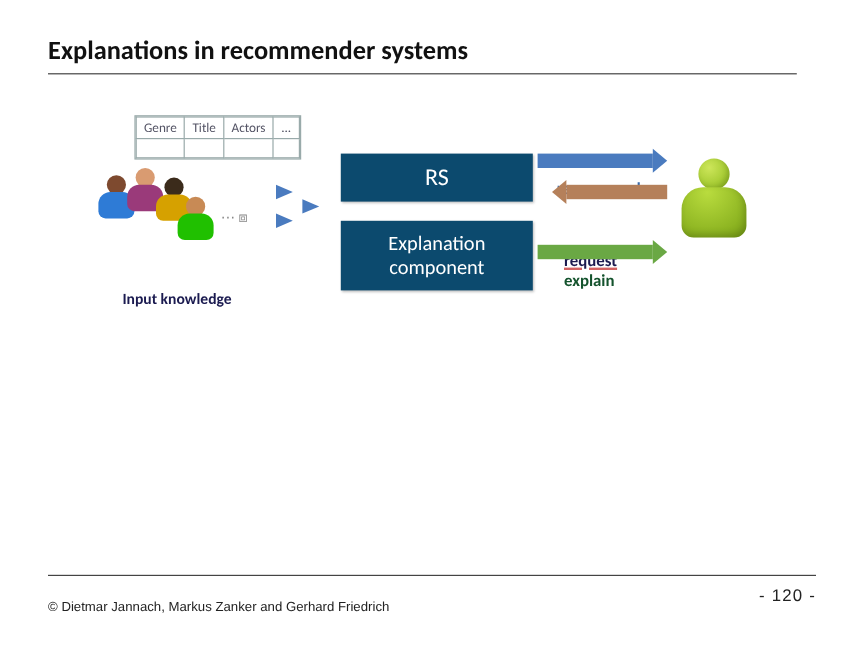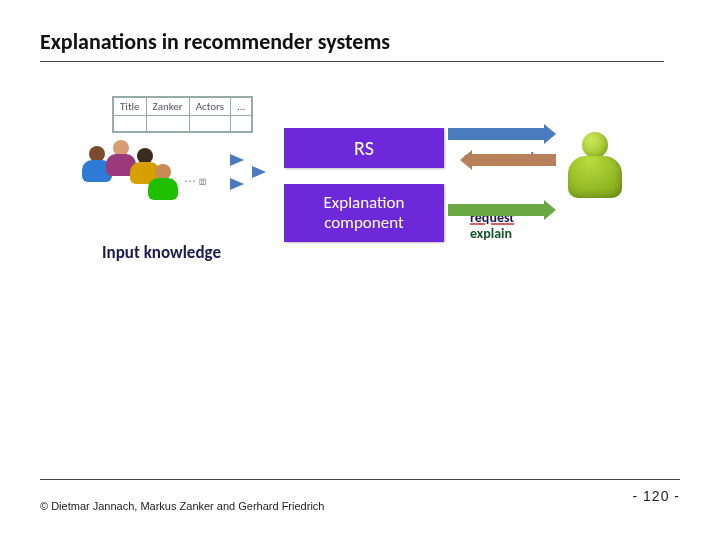--- a/index.html
+++ b/index.html
@@ -29,25 +29,25 @@
   
   .misc { position: absolute; left: 112px; top: 78px; font-size: 12px; color: #888; }
 
   
   .tri-right { position: absolute; width: 0; height: 0; border-top: 6px solid transparent; border-bottom: 6px solid transparent; border-left: 14px solid #4a7bbf; }
   .sar1 { left: 158px; top: 58px; }
   .sar2 { left: 180px; top: 70px; }
   .sar3 { left: 158px; top: 82px; }
 
   
-  .panel { position: absolute; left: 212px; width: 160px; background: #6d28d9; color: #fff; text-align: center; font-size: 17px; box-shadow: 1px 1px 2px rgba(0,0,0,0.25); display: flex; align-items: center; justify-content: center; padding: 4px 6px; }
+  .panel { position: absolute; left: 212px; width: 160px; background: #0c4a6e; color: #fff; text-align: center; font-size: 17px; box-shadow: 1px 1px 2px rgba(0,0,0,0.25); display: flex; align-items: center; justify-content: center; padding: 4px 6px; }
   .panel.rs { top: 32px; height: 40px; font-size: 20px; }
   .panel.exp { top: 88px; height: 58px; line-height: 1.15; }
 
-  .input-label { position: absolute; left: 30px; top: 146px; font-size: 17px; font-weight: 600; color: #1b1b50; }
+  .input-label { position: absolute; left: 30px; top: 146px; font-size: 13px; font-weight: 600; color: #1b1b50; }
 
   
   .longarrow { position: absolute; height: 12px; }
   .longarrow .shaft { position: absolute; height: 12px; }
   .longarrow .shaft.right::after { content: ""; position: absolute; right: -12px; top: -4px; border-top: 10px solid transparent; border-bottom: 10px solid transparent; border-left: 12px solid currentColor; }
   .longarrow .shaft.left::after { content: ""; position: absolute; left: -12px; top: -4px; border-top: 10px solid transparent; border-bottom: 10px solid transparent; border-right: 12px solid currentColor; }
 
   .arr-rec  { left: 376px; top: 32px; width: 108px; color: #4a7bbf; }
   .arr-rec .shaft { width: 96px; background: #4a7bbf; }
 
@@ -80,22 +80,22 @@
   <div class="title">Explanations in recommender systems</div>
   <hr class="hr">
 
 
   <div class="diagram">
 
     <div class="table-box">
       <table>
         <tbody>
             <tr>
+          <td>Genre</td>
           <td>Title</td>
-          <td>Zanker</td>
           <td>Actors</td>
           <td>...</td>
         </tr>
         <tr>
               <td></td>
               <td></td>
               <td></td>
               <td></td>
             </tr>
       </tbody>

